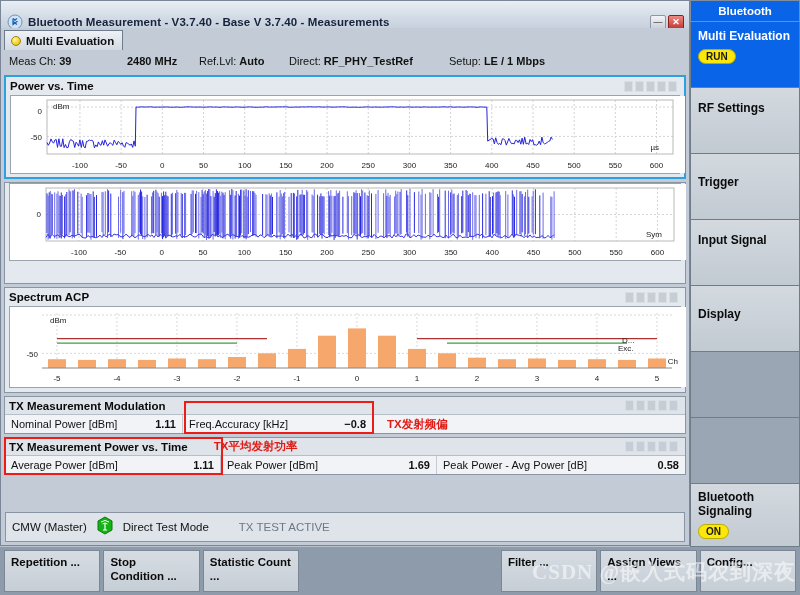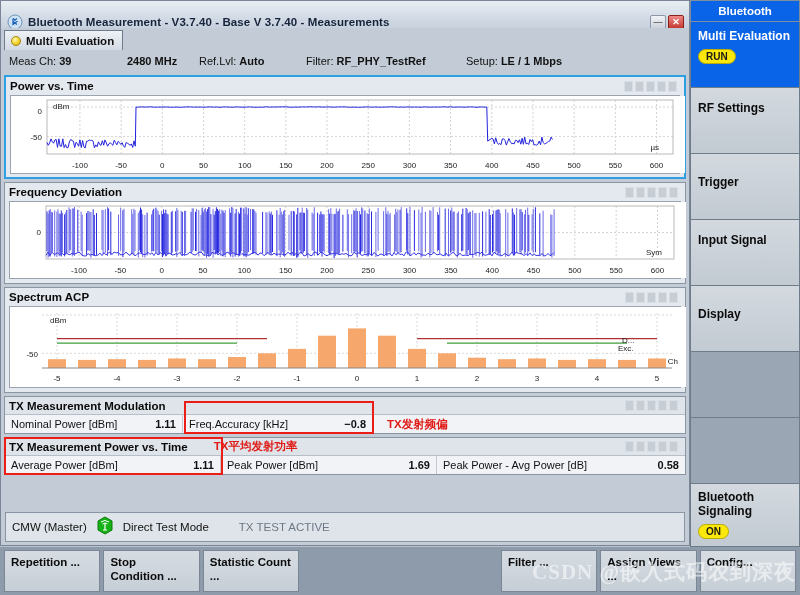--- a/index.html
+++ b/index.html
@@ -185,26 +185,26 @@
       <span>Multi Evaluation</span>
     </div>
   </div>
 
   <div class="infobar">
     <span class="seg" style="width:118px">
       <span class="lbl">Meas Ch:</span>
       <span class="val">39</span>
     </span>
     <span class="seg val" style="width:72px">2480 MHz</span>
-    <span class="seg" style="width:107px">
+    <span class="seg" style="width:90px">
       <span class="lbl">Ref.Lvl:</span>
       <span class="val">Auto</span>
     </span>
     <span class="seg" style="width:160px">
-      <span class="lbl">Filter:</span>
+      <span class="lbl">Direct:</span>
       <span class="val">RF_PHY_TestRef</span>
     </span>
     <span class="seg">
       <span class="lbl">Setup:</span>
       <span class="val">LE / 1 Mbps</span>
     </span>
   </div>
 
   <div class="mainarea">
 
@@ -263,30 +263,20 @@
               <text x="521.9736842105262" y="72" text-anchor="middle" class="axis-txt">450</text>
               <text x="563.1578947368421" y="72" text-anchor="middle" class="axis-txt">500</text>
               <text x="604.3421052631579" y="72" text-anchor="middle" class="axis-txt">550</text>
               <text x="645.5263157894738" y="72" text-anchor="middle" class="axis-txt">600</text>
             </g>
         </svg>
       </div>
     </div>
 
     <div class="panel" style="height:102px">
-      <div class="panel-head">
-        <span>Frequency Deviation</span>
-        <span class="ind-boxes">
-          <i class="ind-box"></i>
-            <i class="ind-box"></i>
-            <i class="ind-box"></i>
-            <i class="ind-box"></i>
-            <i class="ind-box"></i>
-        </span>
-      </div>
       <div class="plotwrap" style="height:78px">
         <svg width="676" height="76" viewBox="0 0 676 76" id="svg-fdev">
           <rect x="0" y="0" width="676" height="76" fill="#fff"></rect>
           <g id="fdev-grid">
               <line x1="69.05263157894737" y1="4" x2="69.05263157894737" y2="57" stroke="#d3d3d3" stroke-dasharray="2,2" stroke-width="1"></line>
               <line x1="110.36842105263158" y1="4" x2="110.36842105263158" y2="57" stroke="#d3d3d3" stroke-dasharray="2,2" stroke-width="1"></line>
               <line x1="151.68421052631578" y1="4" x2="151.68421052631578" y2="57" stroke="#d3d3d3" stroke-dasharray="2,2" stroke-width="1"></line>
               <line x1="193" y1="4" x2="193" y2="57" stroke="#d3d3d3" stroke-dasharray="2,2" stroke-width="1"></line>
               <line x1="234.3157894736842" y1="4" x2="234.3157894736842" y2="57" stroke="#d3d3d3" stroke-dasharray="2,2" stroke-width="1"></line>
               <line x1="275.63157894736844" y1="4" x2="275.63157894736844" y2="57" stroke="#d3d3d3" stroke-dasharray="2,2" stroke-width="1"></line>

